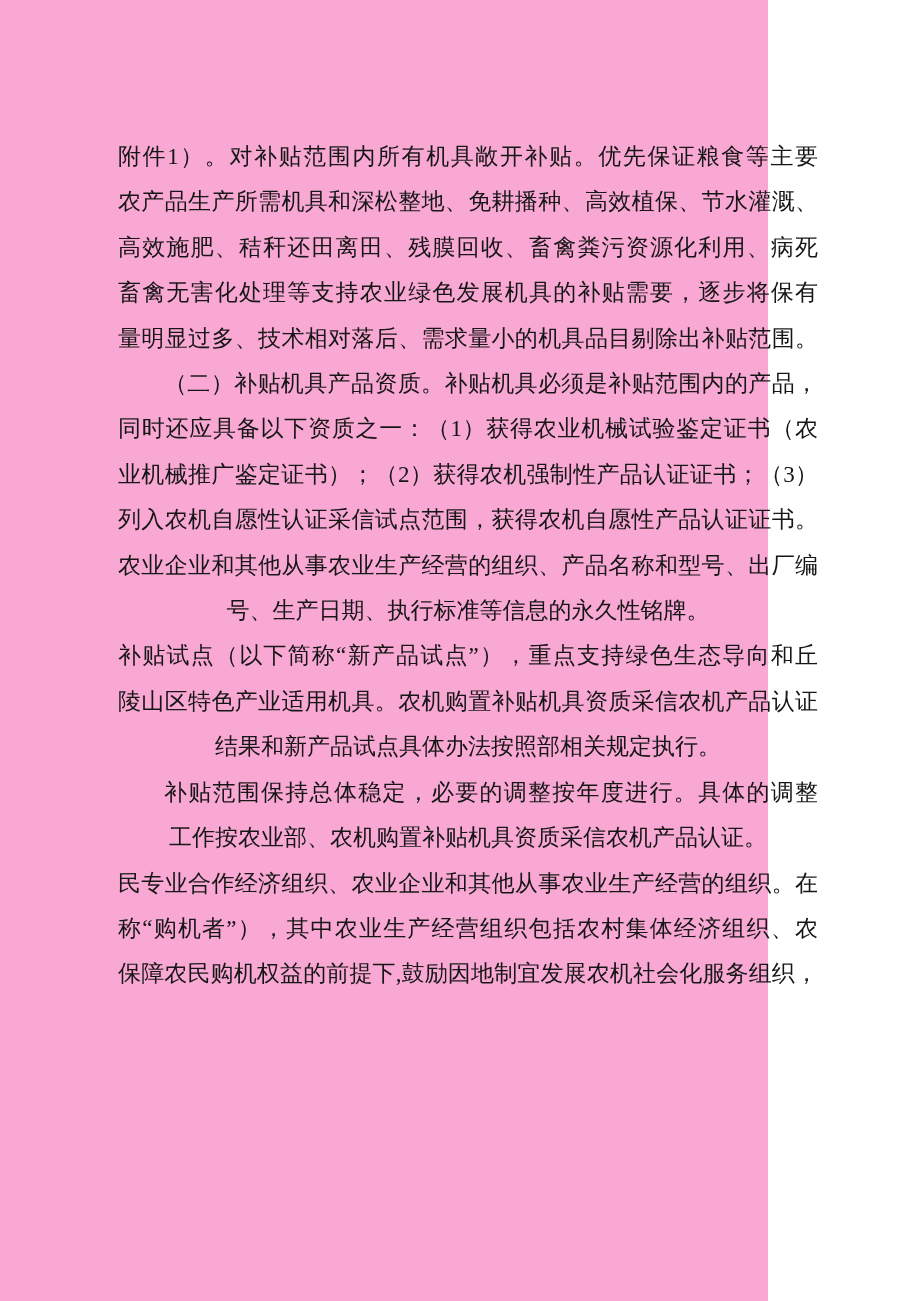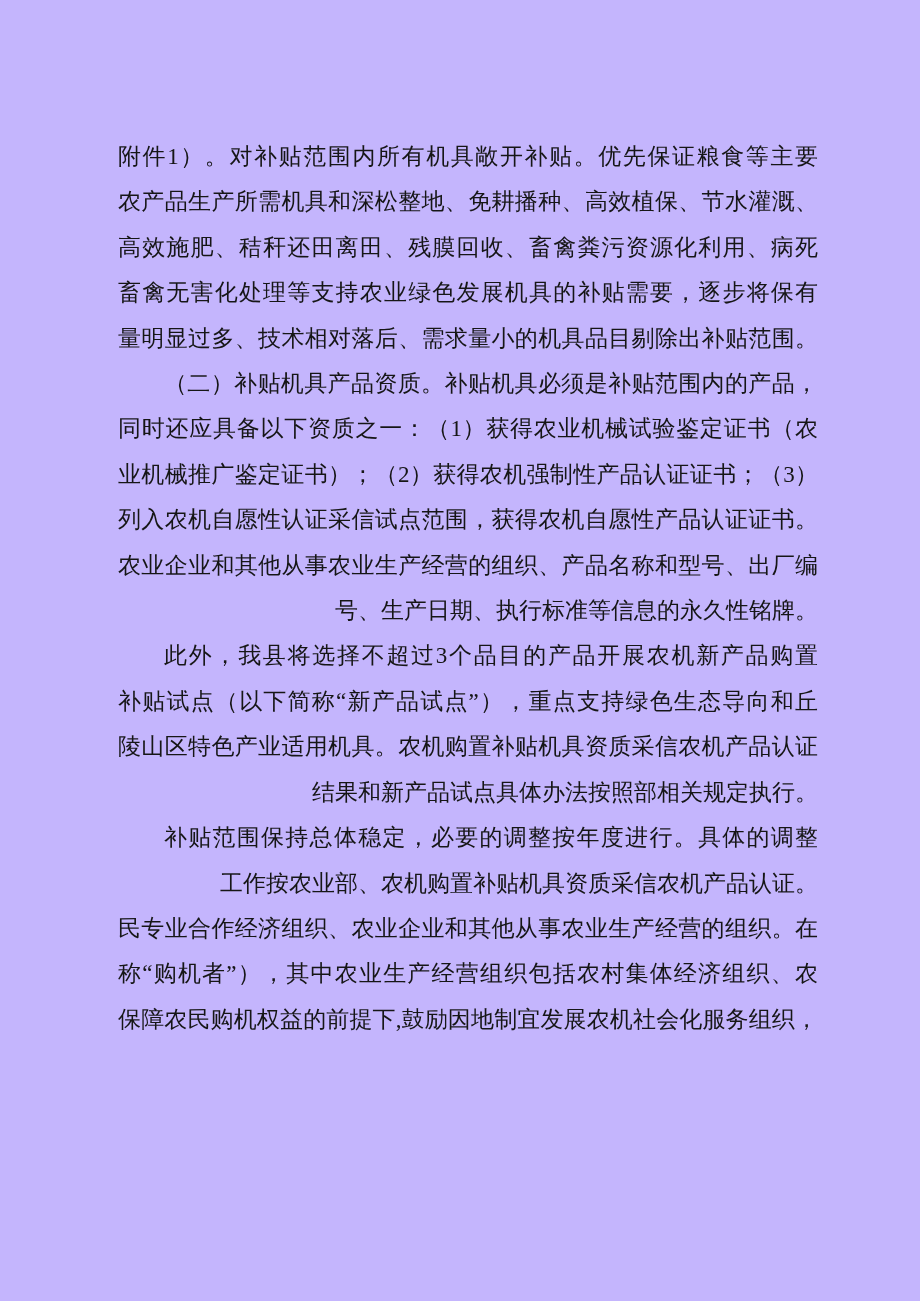--- a/index.html
+++ b/index.html
@@ -11,35 +11,35 @@
     width: 920px;
     height: 1301px;
     position: relative;
     overflow: hidden;
     font-family: "Liberation Serif", "DejaVu Serif", serif;
   }
   .page {
     position: absolute;
     left: 0;
     top: 0;
-    width: 920px;
+    width: 768px;
     height: 1301px;
-    background: #c4b5fd;
+    background: #f9a8d4;
   }
   .text-area {
     position: absolute;
     left: 118px;
     top: 134px;
     width: 700px;
   }
   .line {
     font-size: 23px;
     line-height: 45.4px;
     color: #161616;
-    text-align: right;
+    text-align: center;
     white-space: normal;
     word-break: break-all;
   }
   .line.fill {
     text-align: justify;
     text-align-last: justify;
   }
   .line.indent {
     text-indent: 2em;
   }
@@ -59,21 +59,20 @@
       <div class="line fill">农产品生产所需机具和深松整地、免耕播种、高效植保、节水灌溉、</div>
       <div class="line fill">高效施肥、秸秆还田离田、残膜回收、畜禽粪污资源化利用、病死</div>
       <div class="line fill">畜禽无害化处理等支持农业绿色发展机具的补贴需要，逐步将保有</div>
       <div class="line fill">量明显过多、技术相对落后、需求量小的机具品目剔除出补贴范围。</div>
       <div class="line fill indent">（二）补贴机具产品资质。补贴机具必须是补贴范围内的产品，</div>
       <div class="line fill">同时还应具备以下资质之一：（1）获得农业机械试验鉴定证书（农</div>
       <div class="line fill">业机械推广鉴定证书）；（2）获得农机强制性产品认证证书；（3）</div>
       <div class="line fill">列入农机自愿性认证采信试点范围，获得农机自愿性产品认证证书。</div>
       <div class="line fill">农业企业和其他从事农业生产经营的组织、产品名称和型号、出厂编</div>
       <div class="line">号、生产日期、执行标准等信息的永久性铭牌。</div>
-      <div class="line fill indent">此外，我县将选择不超过3个品目的产品开展农机新产品购置</div>
       <div class="line fill">补贴试点（以下简称“新产品试点”），重点支持绿色生态导向和丘</div>
       <div class="line fill">陵山区特色产业适用机具。农机购置补贴机具资质采信农机产品认证</div>
       <div class="line">结果和新产品试点具体办法按照部相关规定执行。</div>
       <div class="line fill indent">补贴范围保持总体稳定，必要的调整按年度进行。具体的调整</div>
       <div class="line">工作按农业部、农机购置补贴机具资质采信农机产品认证。</div>
       <div class="line fill">民专业合作经济组织、农业企业和其他从事农业生产经营的组织。在</div>
       <div class="line fill">称“购机者”），其中农业生产经营组织包括农村集体经济组织、农</div>
       <div class="line fill">保障农民购机权益的前提下,鼓励因地制宜发展农机社会化服务组织，</div>
     </div>
 </div>

